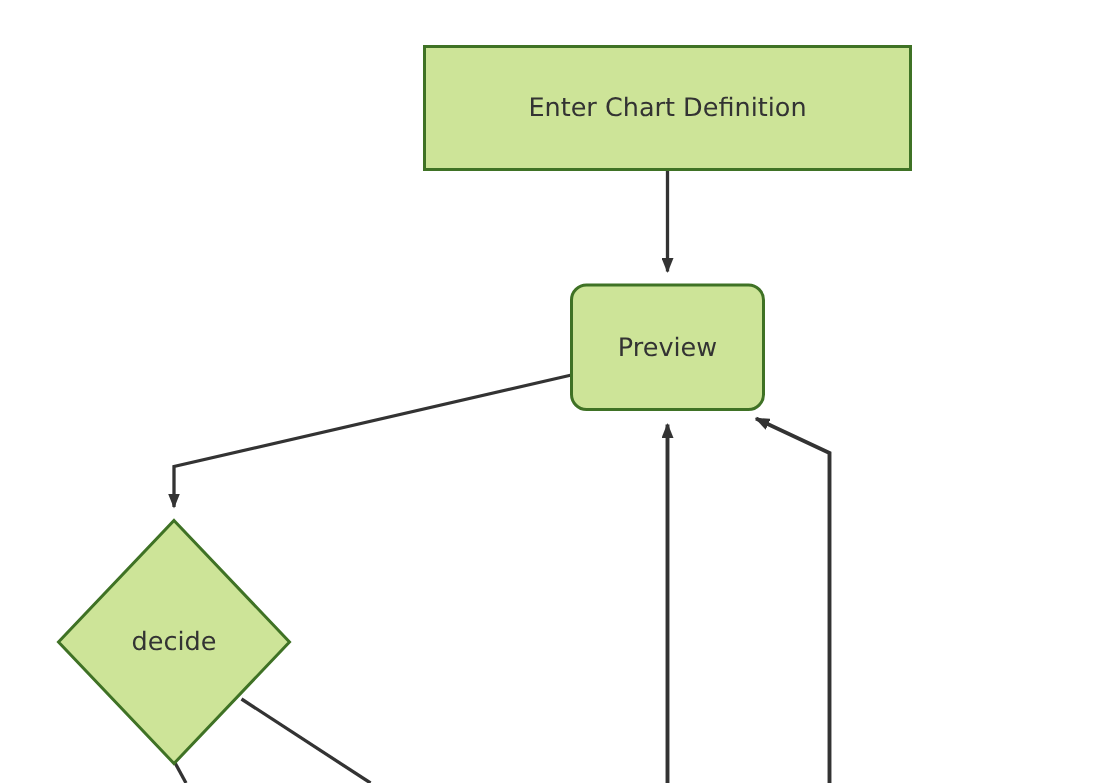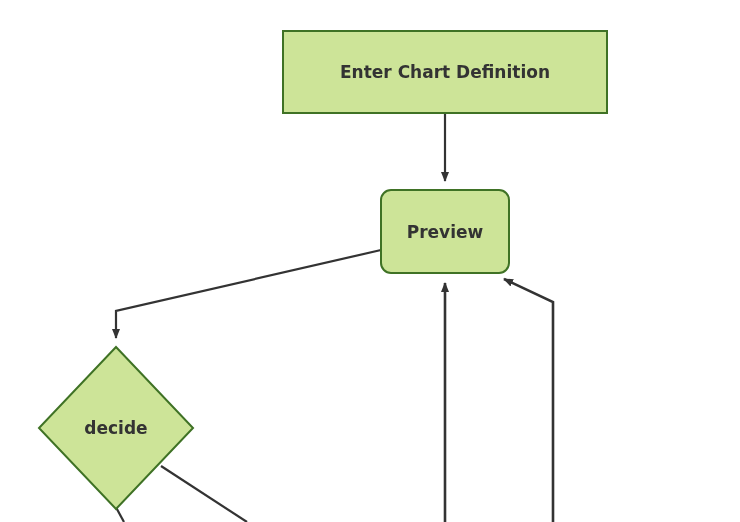--- a/index.html
+++ b/index.html
@@ -11,21 +11,20 @@
     width: 740px;
     height: 522px;
     overflow: hidden;
     font-family: "DejaVu Sans", "Liberation Sans", sans-serif;
   }
   #flowchart-canvas {
     position: relative;
     width: 740px;
     height: 522px;
     background: #ffffff;
-    font-weight: bold;
   }
   #flowchart-svg {
     position: absolute;
     top: 0;
     left: 0;
     width: 740px;
     height: 522px;
   }
   .node-label {
     font-family: "DejaVu Sans", "Liberation Sans", sans-serif;

